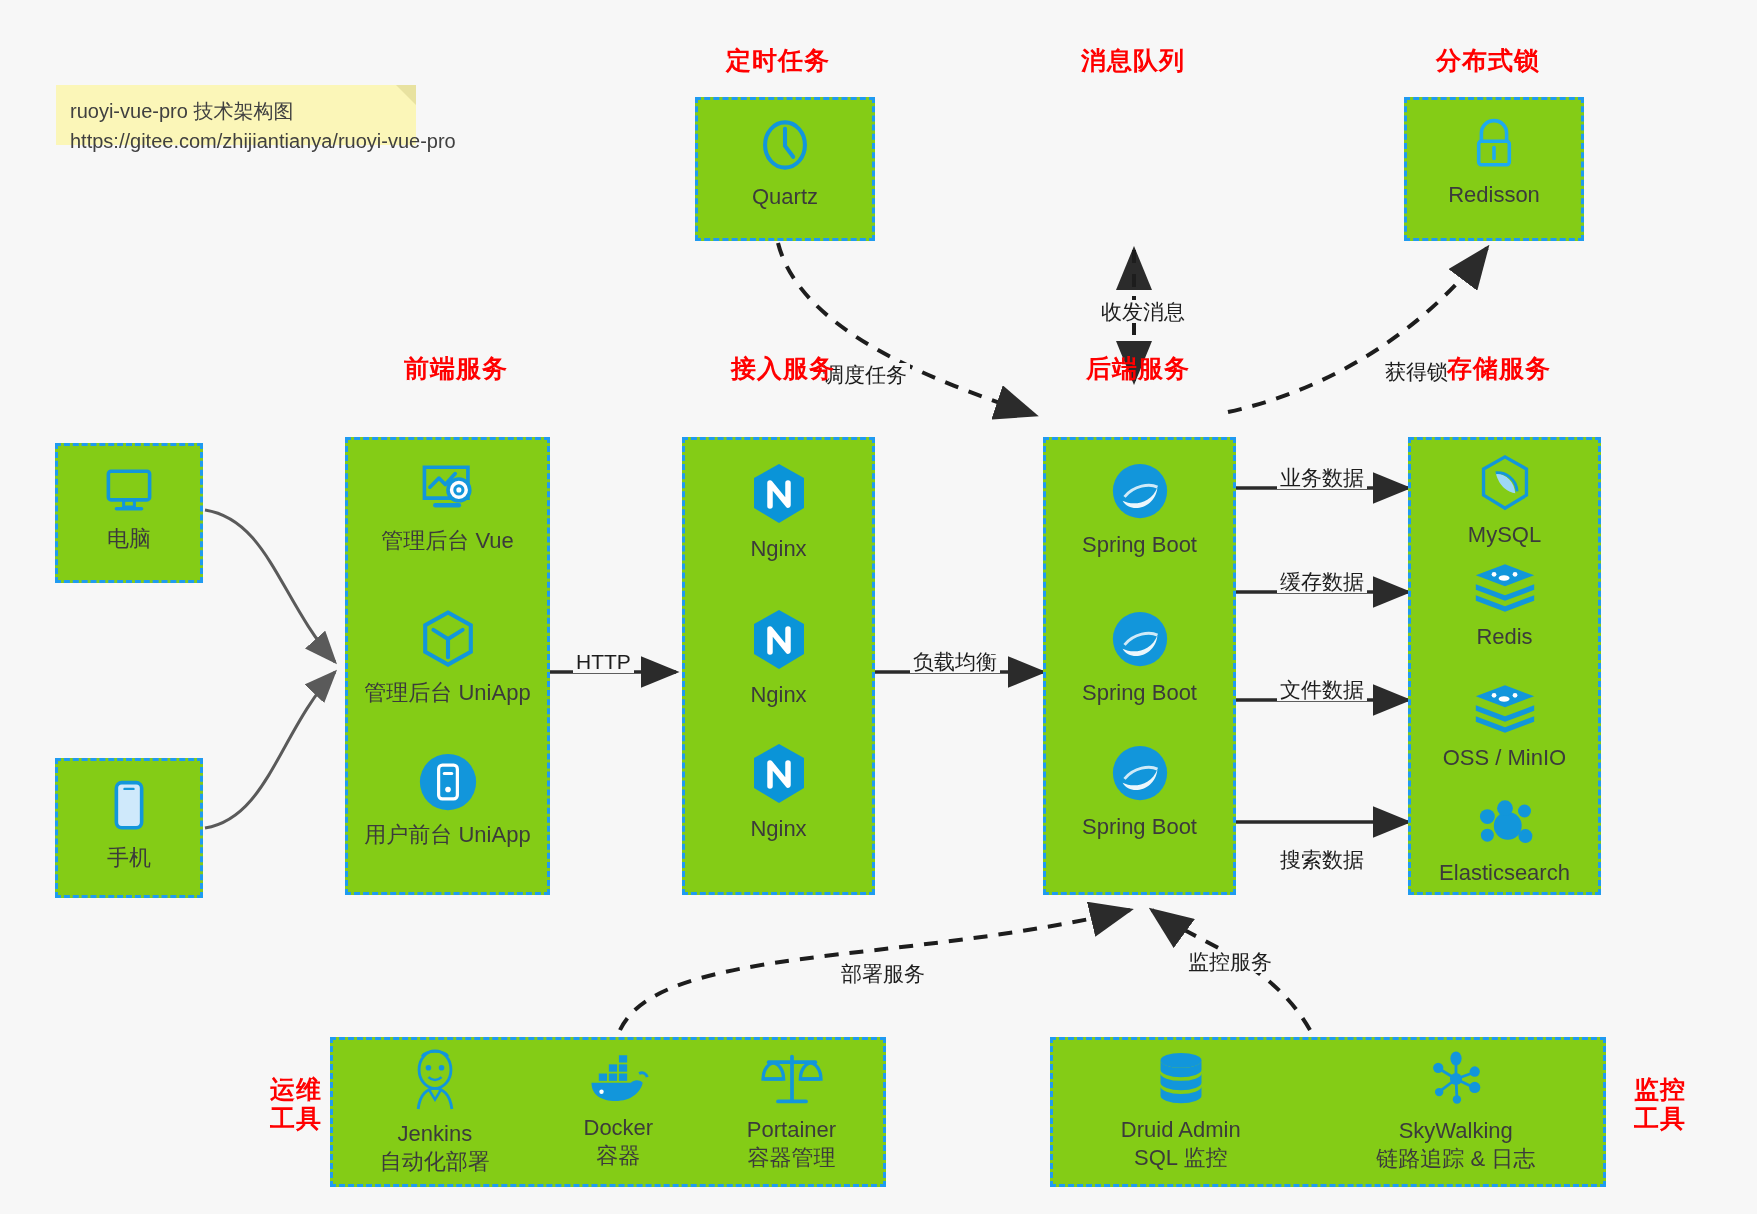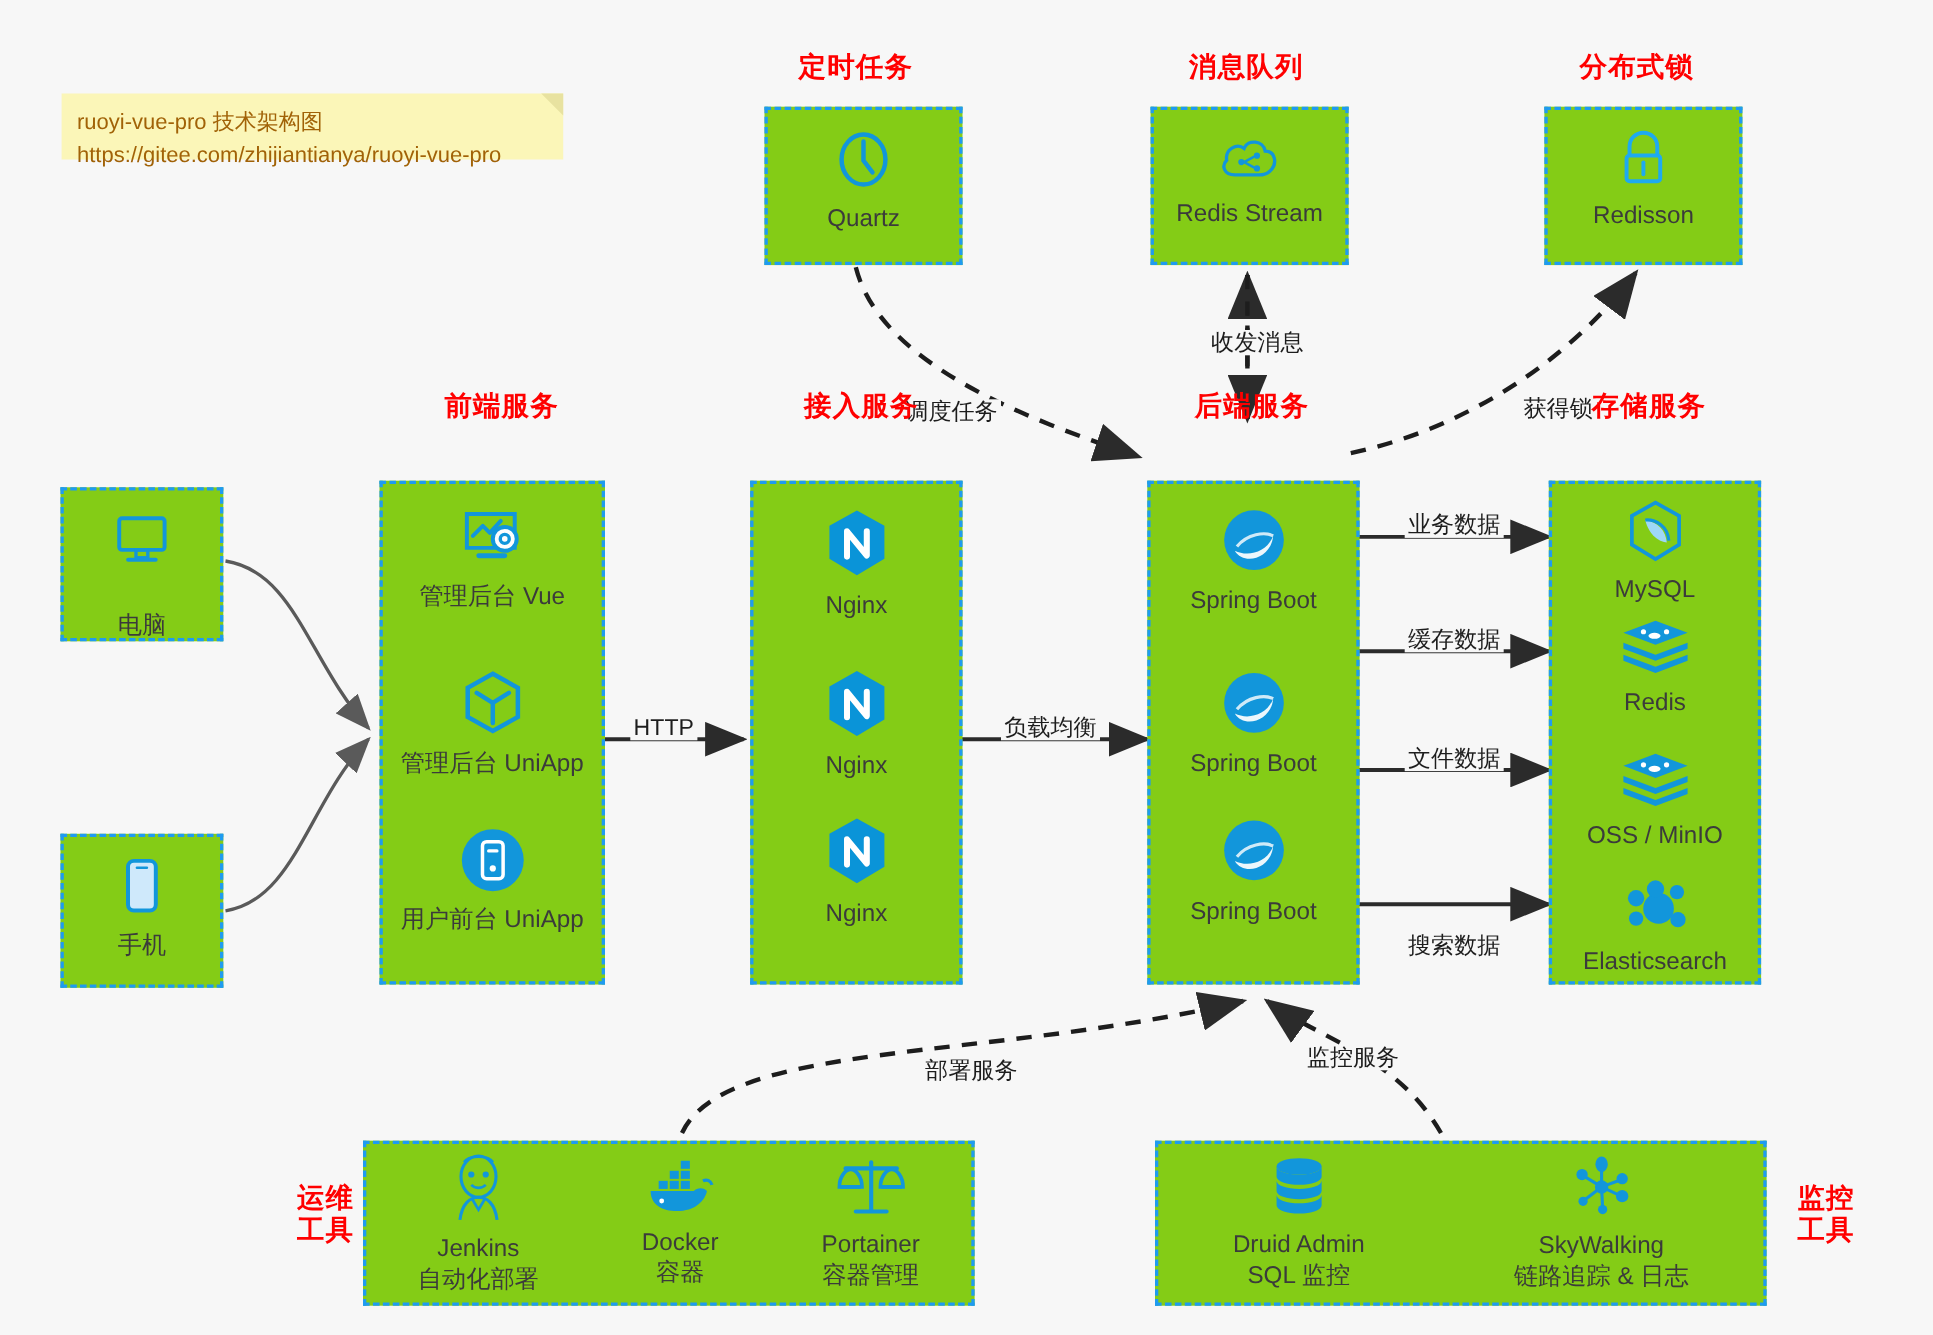--- a/index.html
+++ b/index.html
@@ -61,25 +61,25 @@
     display:flex;align-items:center;justify-content:space-around;
   }
   .hitem{display:flex;flex-direction:column;align-items:center;}
   .hitem .cap{margin-top:6px;font-size:22px;color:#3b3b3b;white-space:nowrap;}
   .hitem .sub{font-size:22px;color:#3b3b3b;white-space:nowrap;}
 
   
   #note{
     position:absolute;
     left:56px;top:85px;
-    width:456px;height:60px;
+    width:360px;height:60px;
     background:#fbf6b8;
     padding:11px 14px 0 14px;
     box-sizing:border-box;
-    font-size:20px;color:#a16207;
+    font-size:20px;color:#404040;
     line-height:1.5;
     white-space:nowrap;
   }
   #note .fold{
     position:absolute;right:0;top:0;width:0;height:0;
     border-top:20px solid #e8e2a0;
     border-left:20px solid transparent;
   }
 
   
@@ -148,55 +148,41 @@
         <svg width="58" height="58" viewBox="0 0 64 64">
           <ellipse cx="32" cy="32" rx="22" ry="25" fill="none" stroke="#1296db" stroke-width="4.5"></ellipse>
           <path d="M32 14 L32 33 L41 45" fill="none" stroke="#1296db" stroke-width="4.5" stroke-linecap="round"></path>
         </svg>
       </span>
       <span class="cap">Quartz</span>
     </div>
   </div>
 
   <div class="grp-title" style="left:1053px;top:44px;width:160px;">消息队列</div>
-  <div class="box" style="left:1046px;top:97px;width:180px;height:144px;">
-    <div class="cell" style="top:18px;">
-      <span class="ico">
-        <svg width="60" height="52" viewBox="0 0 72 60">
-          <path d="M20 48 C8 48 5 38 11 32 C9 20 22 13 30 19 C34 9 51 10 53 22 C64 22 67 36 58 44 C55 47 50 48 46 48 Z" fill="none" stroke="#1296db" stroke-width="3.6"></path>
-          <circle cx="27" cy="34" r="3.4" fill="#1296db"></circle>
-          <circle cx="44" cy="27" r="3.4" fill="#1296db"></circle>
-          <circle cx="44" cy="41" r="3.4" fill="#1296db"></circle>
-          <path d="M30 34 L41 28 M30 34 L41 40" stroke="#1296db" stroke-width="2.8"></path>
-        </svg>
-      </span>
-      <span class="cap">Redis Stream</span>
-    </div>
-  </div>
 
   <div class="grp-title" style="left:1408px;top:44px;width:160px;">分布式锁</div>
   <div class="box" style="left:1404px;top:97px;width:180px;height:144px;">
     <div class="cell" style="top:16px;">
       <span class="ico">
         <svg width="54" height="56" viewBox="0 0 60 62">
           <path d="M16 28 L16 19 A14 14 0 0 1 44 19 L44 28" fill="none" stroke="#1eaaf0" stroke-width="4"></path>
           <rect x="13" y="28" width="34" height="26" rx="3" fill="none" stroke="#1eaaf0" stroke-width="4"></rect>
           <line x1="30" y1="35" x2="30" y2="47" stroke="#1eaaf0" stroke-width="4" stroke-linecap="round"></line>
         </svg>
       </span>
       <span class="cap">Redisson</span>
     </div>
   </div>
 
   <div class="elabel" style="left:820px;top:363px;">调度任务</div>
   <div class="elabel" style="left:1098px;top:300px;">收发消息</div>
   <div class="elabel" style="left:1382px;top:360px;">获得锁</div>
 
   <div class="box" style="left:55px;top:443px;width:148px;height:140px;">
-    <div class="cell" style="top:18px;gap:28px;">
+    <div class="cell" style="top:18px;">
       <span class="ico">
         <svg width="58" height="52" viewBox="0 0 64 58">
           <rect x="9" y="8" width="46" height="32" rx="3" fill="none" stroke="#1296db" stroke-width="4"></rect>
           <rect x="26" y="40" width="12" height="8" fill="none" stroke="#1296db" stroke-width="3.4"></rect>
           <line x1="18" y1="50" x2="46" y2="50" stroke="#1296db" stroke-width="4" stroke-linecap="round"></line>
         </svg>
       </span>
       <span class="cap">电脑</span>
     </div>
   </div>

